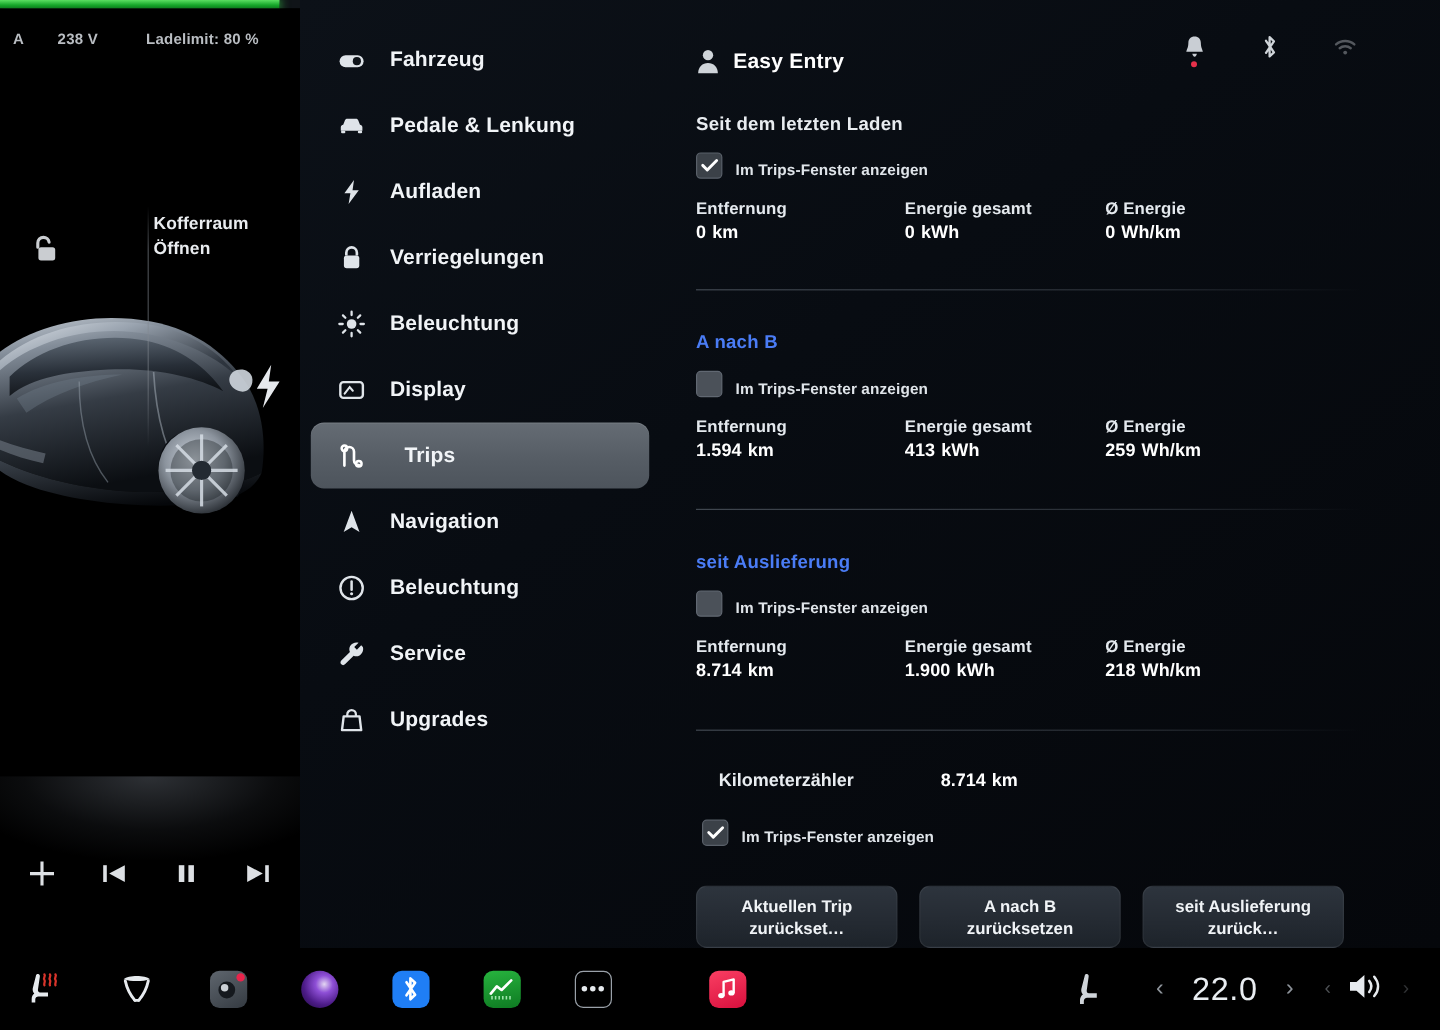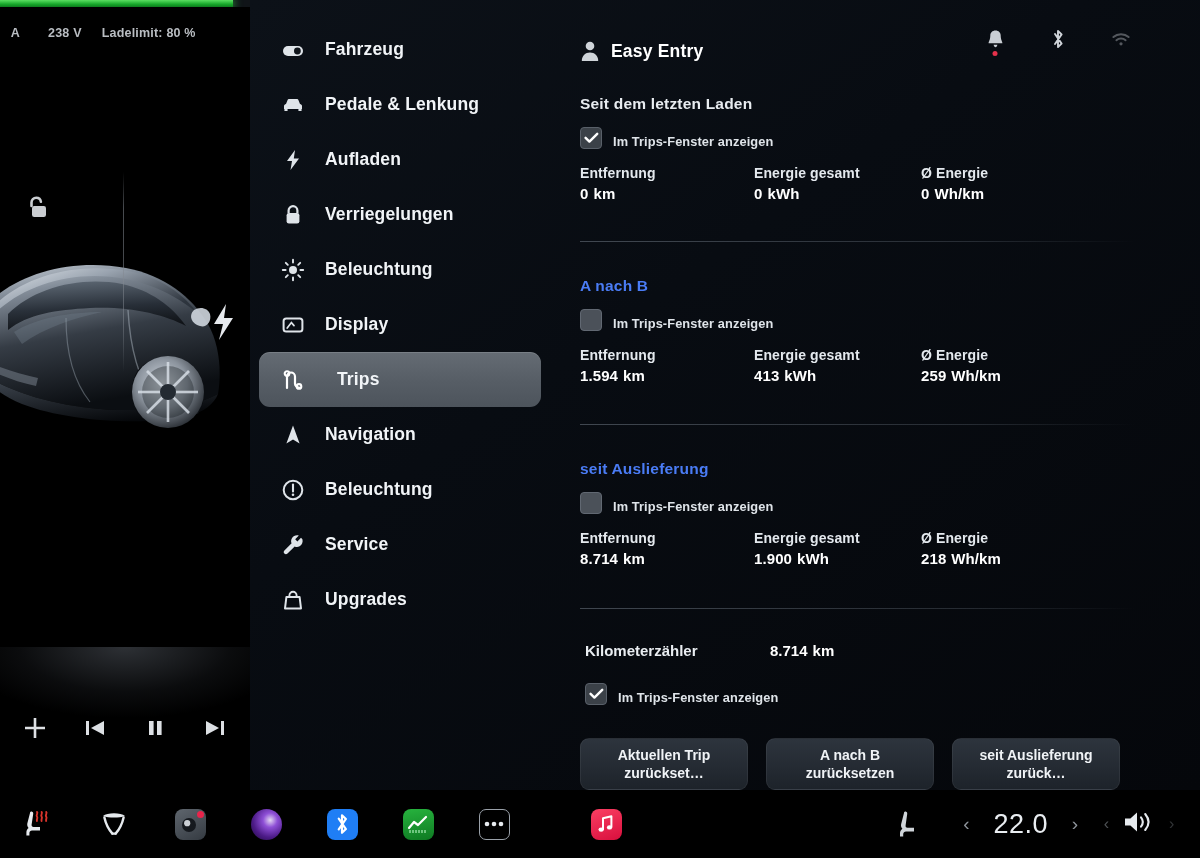--- a/index.html
+++ b/index.html
@@ -28,21 +28,21 @@
     background:#000; overflow:hidden;
   }
   #left-status {
     position:absolute; top:14px; left:0; width:250px; height:24px;
     display:flex; align-items:center;
     font-size:12.5px; font-weight:bold; color:#b9bdc2;
     letter-spacing:.2px;
   }
   #left-status .st-amp { width:20px; text-align:right; overflow:hidden; color:#b9bdc2;}
   #left-status .st-volt { margin-left:28px; }
-  #left-status .st-limit { margin-left:20px; }
+  #left-status .st-limit { margin-left:40px; }
 
   #trunk-group {
     position:absolute; left:10px; top:165px; width:230px; height:70px;
   }
   #unlock-icon {
     position:absolute; left:12px; top:22px; width:30px; height:30px;
     opacity:.88;
   }
   #trunk-divider {
     position:absolute; left:113px; top:0px; width:1px; height:200px;
@@ -156,21 +156,21 @@
   }
   .stat .st-value .unit { margin-left:5px; }
 
   .divider {
     position:absolute; left:30px; width:555px; height:1px;
     background:linear-gradient(90deg,rgba(120,130,142,.50) 0%,rgba(110,120,132,.30) 70%,rgba(90,100,112,0) 100%);
   }
 
   
   #odometer-row {
-    position:absolute; left:35px; top:642px;
+    position:absolute; left:49px; top:642px;
     display:flex; align-items:flex-start;
   }
   #odo-label { font-size:15px; font-weight:bold; color:#e9edf1; width:185px; }
   #odo-value { font-size:15px; font-weight:bold; color:#fff; }
   #odo-value .unit { margin-left:5px; }
 
   #odometer-cb { position:absolute; left:35px; top:683px; }
 
   
   #reset-buttons {
@@ -293,20 +293,24 @@
   <div id="ground-glow"></div>
 
   <div id="trunk-group">
     <div id="unlock-icon">
       <svg width="30" height="30" viewBox="0 0 30 30">
         <path d="M9.5,12 L9.5,8.5 C9.5,5.8 11.6,3.8 14.2,3.8 C16.6,3.8 18.6,5.5 18.9,7.8" stroke="#e6eaee" stroke-width="2.6" fill="none" stroke-linecap="round"></path>
         <rect x="10" y="12" width="14" height="11" rx="2.2" fill="#e6eaee"></rect>
       </svg>
     </div>
     <div id="trunk-divider"></div>
+    <div id="trunk-label">
+      <div>Kofferraum</div>
+      <div>Öffnen</div>
+    </div>
   </div>
 
   <div id="media-controls">
     <div class="mc-btn">
       <svg width="26" height="26" viewBox="0 0 26 26">
         <path d="M13,3 L13,23 M3,13 L23,13" stroke="#e9edf1" stroke-width="2.6" stroke-linecap="butt"></path>
       </svg>
     </div>
     <div class="mc-btn">
       <svg width="26" height="26" viewBox="0 0 26 26">

